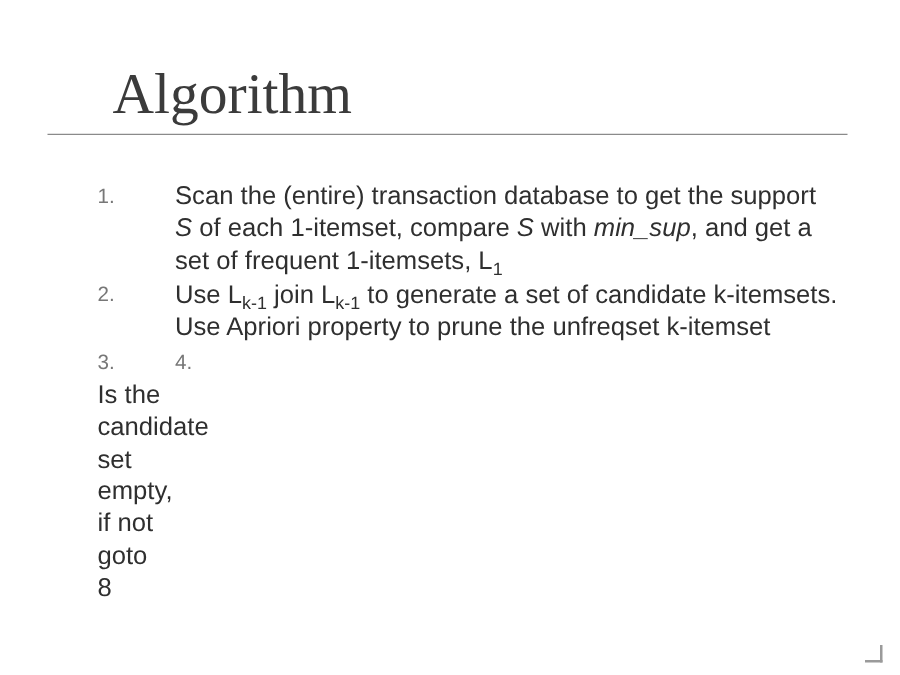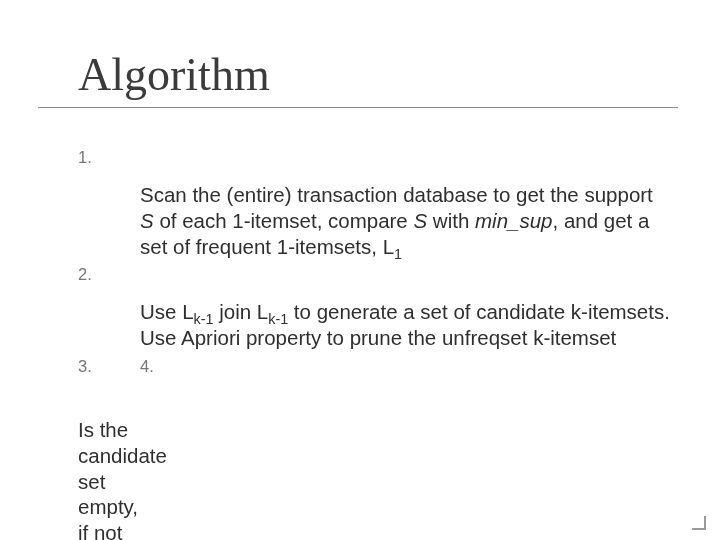--- a/index.html
+++ b/index.html
@@ -16,21 +16,21 @@
     position: relative;
     width: 720px;
     height: 540px;
     box-sizing: border-box;
     padding: 48px 48px 0 78px;
   }
   .title {
     font-family: "Times New Roman", Times, serif;
     font-size: 46px;
     color: #3b3b3b;
-    margin: 0 0 6px 0;
+    margin: 0 0 6px 12px;
     font-weight: normal;
   }
   .rule {
     border: none;
     border-top: 1px solid #8a8a8a;
     margin: 0 0 36px -40px;
     width: 640px;
   }
   .list {
     display: grid;
@@ -42,21 +42,20 @@
     color: #2f2f2f;
   }
   .num {
     font-family: Tahoma, Arial, sans-serif;
     font-size: 16.5px;
     color: #777;
     padding-top: 3px;
   }
   .item {
     font-family: Arial, Helvetica, sans-serif;
-    margin-top: 38px;
   }
   .item i { font-style: italic; }
   sub {
     font-size: 0.7em;
     vertical-align: sub;
     line-height: 0;
   }
   .corner {
     position: absolute;
     bottom: 10px;
@@ -92,16 +91,16 @@
   <div class="list">
     <div class="num">1.</div>
     <div class="item">Scan the (entire) transaction database to get the support <i>S</i> of each 1-itemset,  compare <i>S</i> with <i>min_sup</i>, and  get a set of frequent 1-itemsets, L<sub>1</sub></div>
 
     <div class="num">2.</div>
     <div class="item">Use L<sub>k-1</sub> join L<sub>k-1</sub> to generate a set  of candidate k-itemsets. Use  Apriori property to prune the  unfreqset k-itemset</div>
 
     <div class="num">3.</div>
 
     <div class="num">4.</div>
-    <div class="item">Is the candidate set empty, if not goto 9</div>
+    <div class="item">Is the candidate set empty, if not goto 8</div>
   </div>
   <div class="corner"></div>
 </div>
 
 </body></html>

